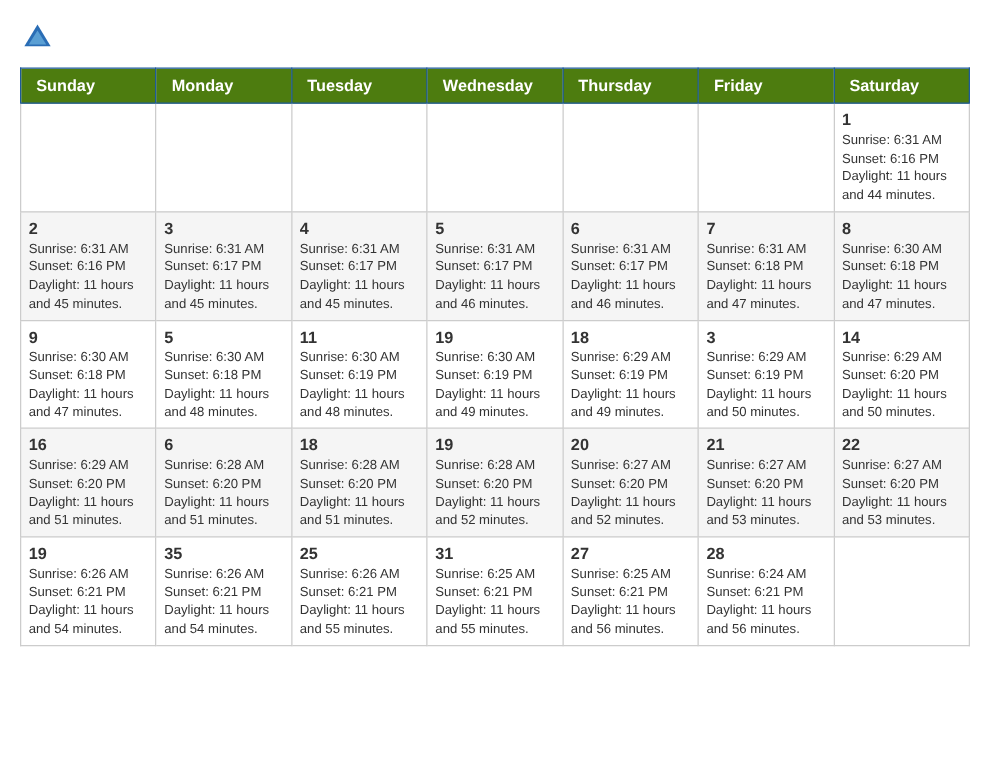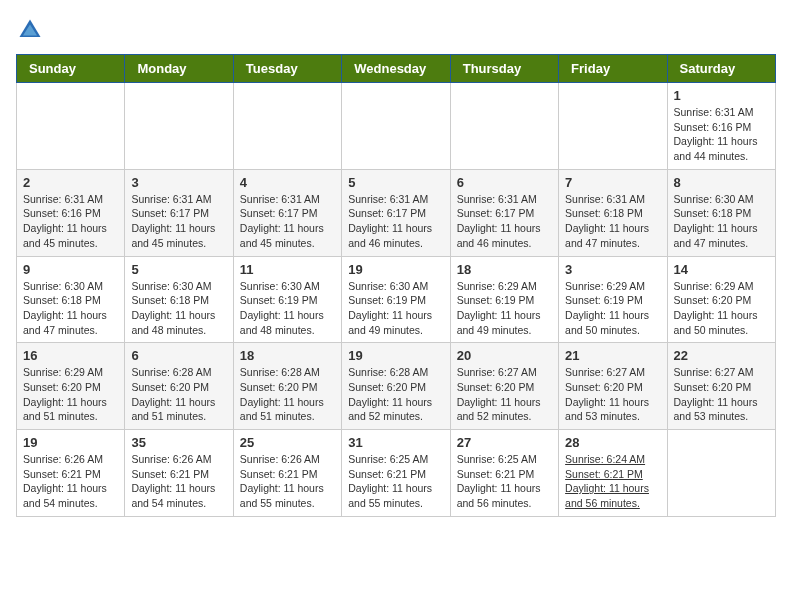--- a/index.html
+++ b/index.html
@@ -318,21 +318,21 @@
         </td>
         <td>
           <span class="day-number">27</span>
           <div class="day-info" style="white-space: pre-line;">Sunrise: 6:25 AM
 Sunset: 6:21 PM
 Daylight: 11 hours
 and 56 minutes.</div>
         </td>
         <td>
           <span class="day-number">28</span>
-          <div class="day-info" style="white-space: pre-line; text-decoration: underline;">Sunrise: 6:24 AM
+          <div class="day-info" style="white-space: pre-line;">Sunrise: 6:24 AM
 Sunset: 6:21 PM
 Daylight: 11 hours
 and 56 minutes.</div>
         </td>
         <td class="empty-cell"></td>
       </tr>
     </tbody>
 </table>
 
 </body></html>

